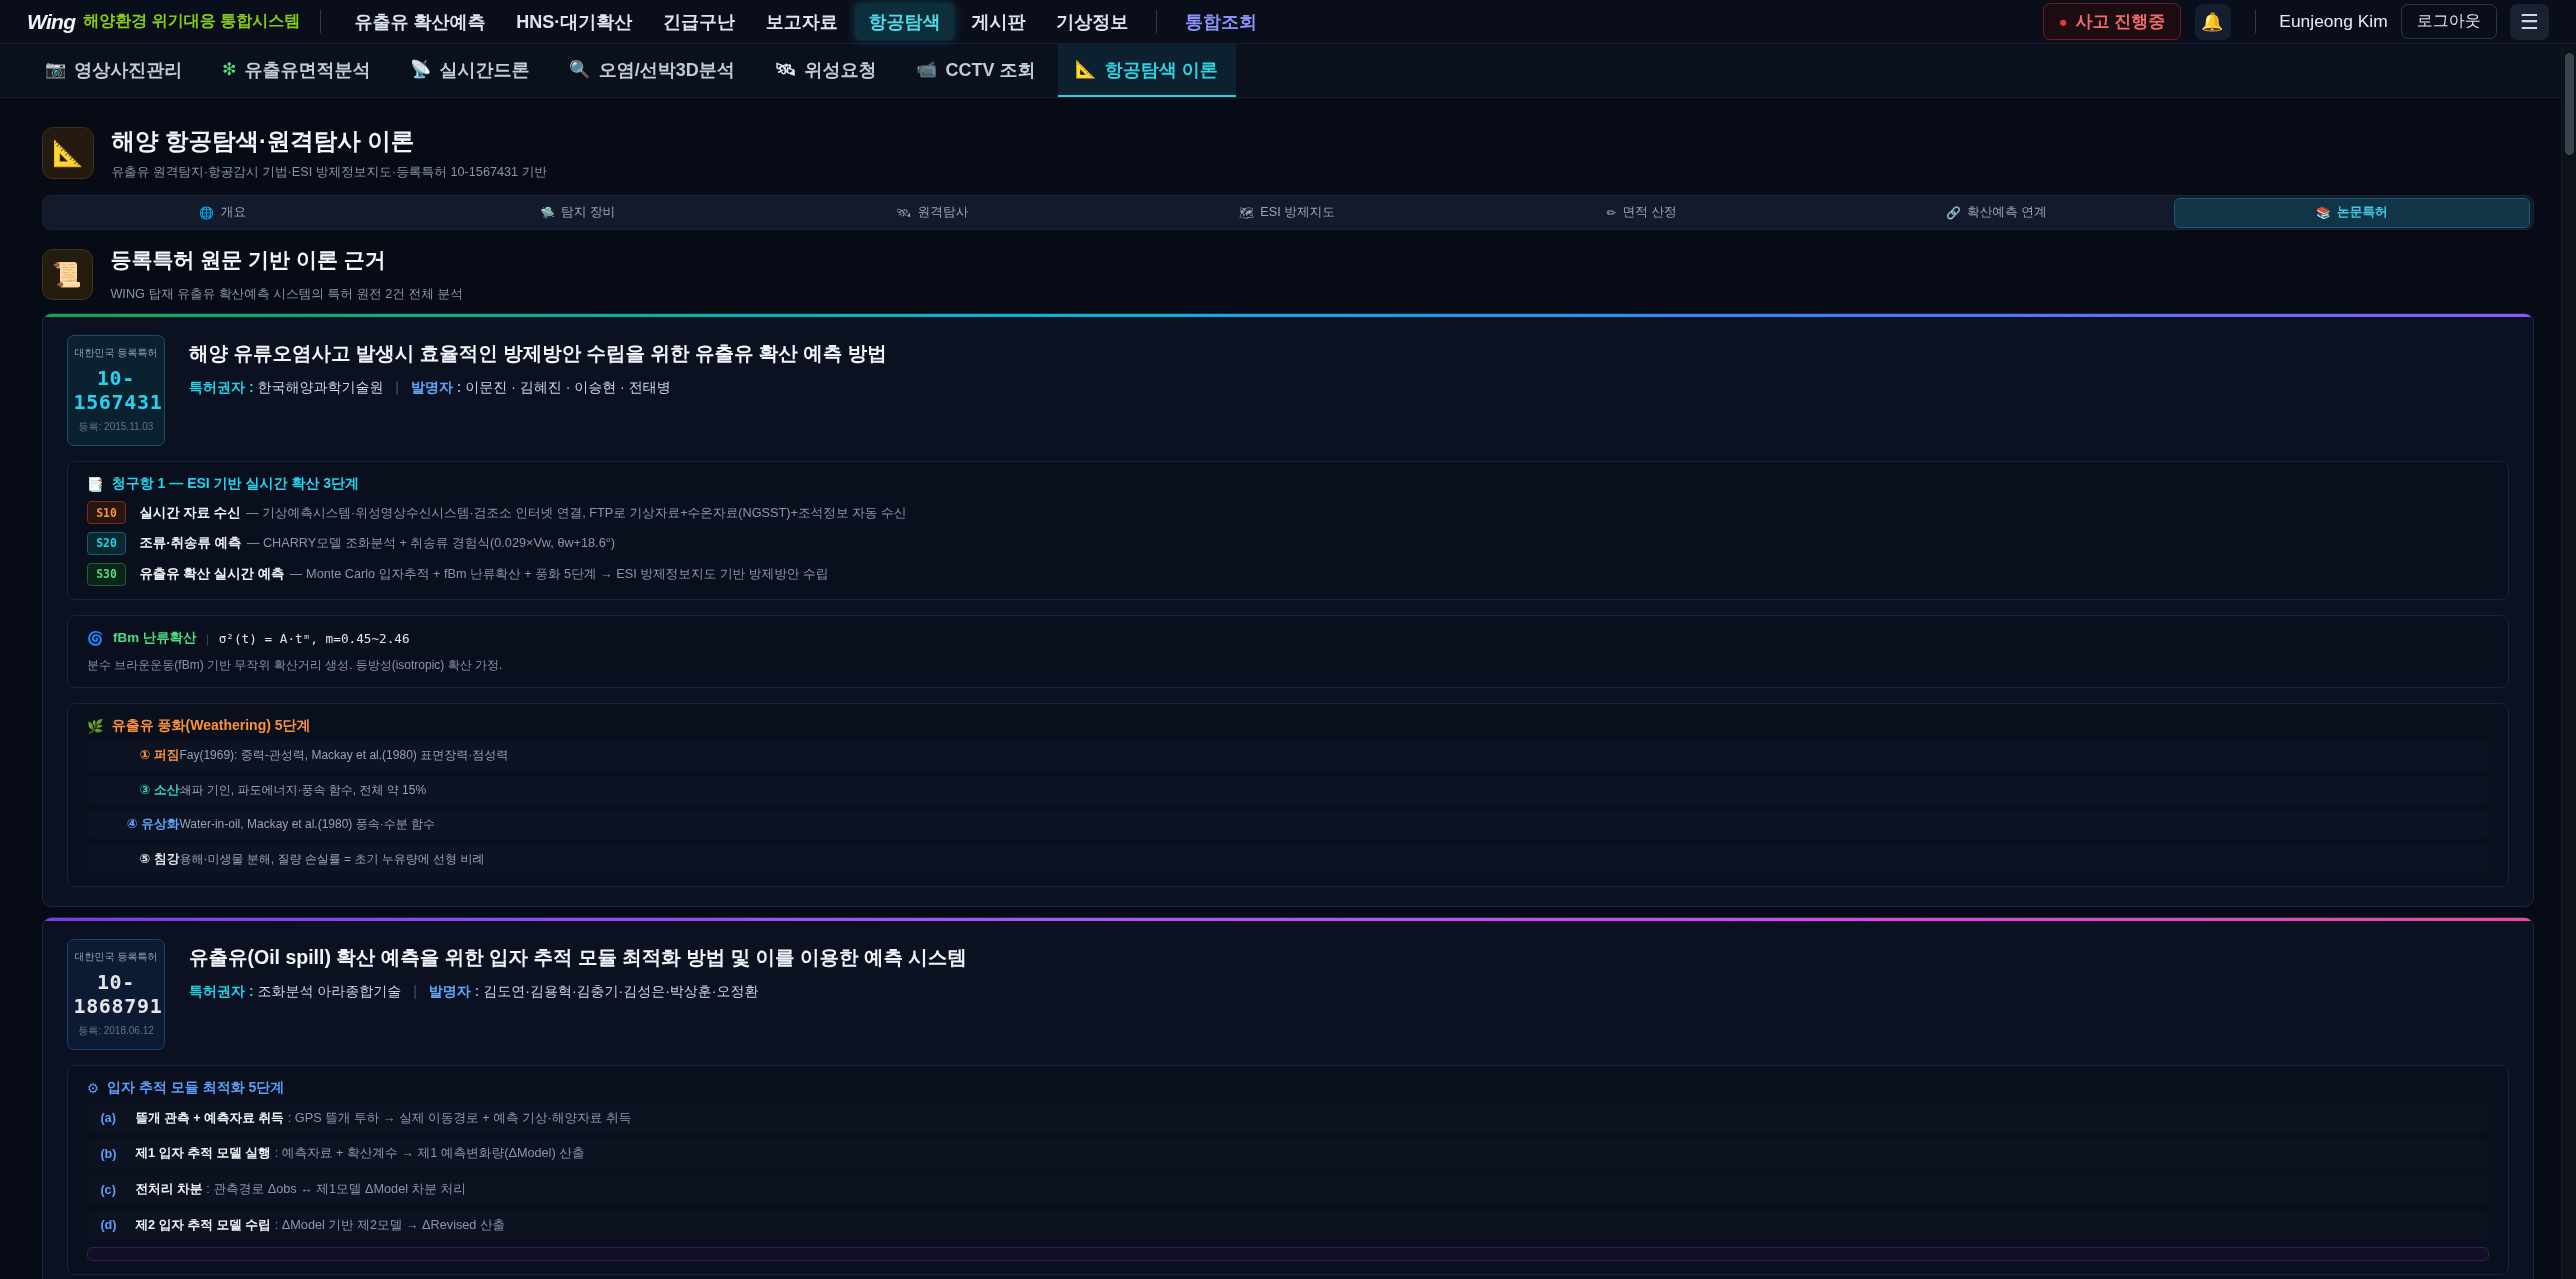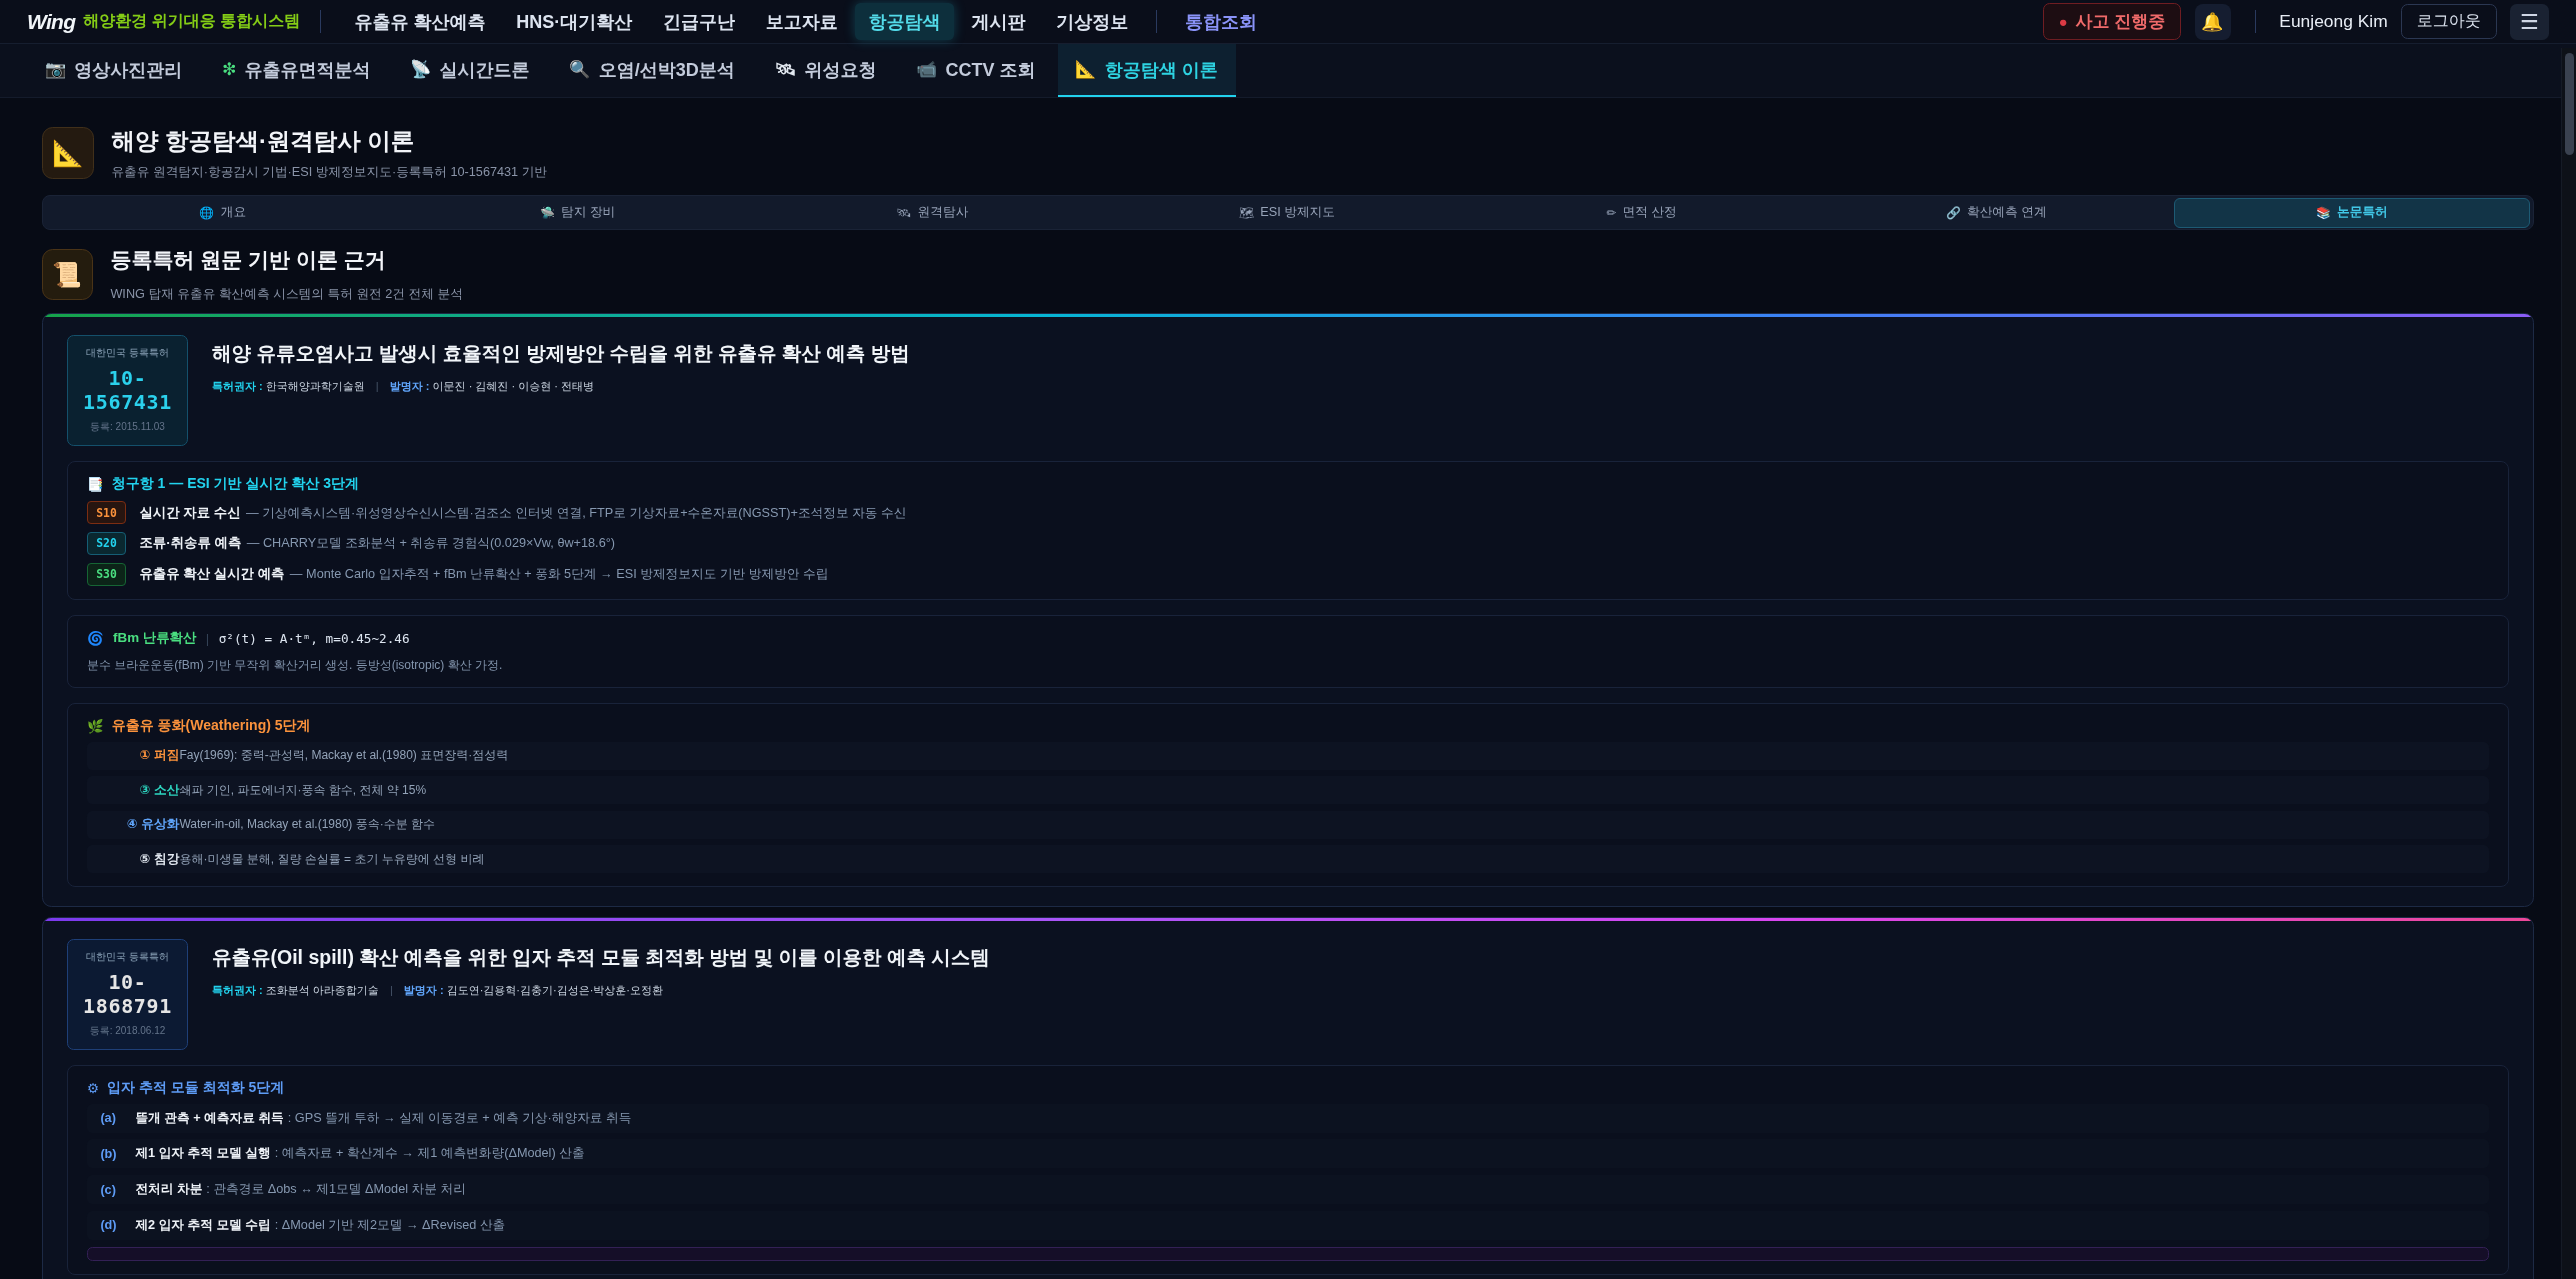--- a/index.html
+++ b/index.html
@@ -64,30 +64,30 @@
   .sh-sub { margin-top:12px; font-size:12.7px; color:#8a94a8; }
 
   
   .card { margin-top:9.4px; border:0.7px solid #1d2a45; border-radius:9.4px; background:#0b1120; overflow:hidden; }
   .grad-bar { height:3.4px; }
   .grad-1 { background:linear-gradient(90deg,#16a34a,#06b6d4 40%,#3b82f6 70%,#8b5cf6); }
   .grad-2 { background:linear-gradient(90deg,#7c3aed,#a855f7 40%,#d946ef 70%,#ec4899); }
   .card-inner { padding:17.4px 24px 19px 24px; }
 
   .patent-head { display:flex; gap:24px; align-items:flex-start; }
-  .p-badge { width:121px; flex:none; text-align:center; border-radius:6.7px; padding:10.7px 5.4px; }
+  .p-badge { width:98px; flex:none; text-align:center; border-radius:6.7px; padding:10.7px 5.4px; }
   .p-badge.b1 { border:0.7px solid #14506b; background:#0a2130; }
   .p-badge.b2 { border:0.7px solid #1e3f77; background:#0c1a33; }
   .pb-country { font-size:10px; color:#8ba3b8; }
   .pb-number { margin:6px 0; font-size:20px; font-weight:800; letter-spacing:0.7px; }
   .b1 .pb-number { color:#2bd1ec; } .b2 .pb-number { color:#e5e5e5; }
   .pb-date { font-size:10px; color:#64748b; }
   .p-title-block { padding-top:5.4px; }
   .p-title { font-size:19.5px; font-weight:800; color:#f1f5f9; }
-  .p-meta { margin-top:12px; font-size:11px; color:#cbd5e1; }
+  .p-meta { margin-top:12px; font-size:14px; color:#cbd5e1; }
   .owner-label { color:#22d3ee; font-weight:700; }
   .inv-label { color:#60a5fa; font-weight:700; }
   .meta-sep { color:#475569; margin:0 8px; }
 
   .inner-box { margin-top:14.8px; border:0.7px solid #19233a; background:#0a0f1d; border-radius:8px; padding:13.4px 19px; }
   .ib-header { display:flex; align-items:center; gap:8px; font-size:14px; font-weight:800; }
   .ib-header .ib-icon { font-size:13.4px; }
   .hd-cyan { color:#22d3ee; } .hd-orange { color:#fb923c; } .hd-blue { color:#5e9cf6; }
 
   .claim-row { margin-top:8px; display:flex; align-items:center; gap:13.4px; }

